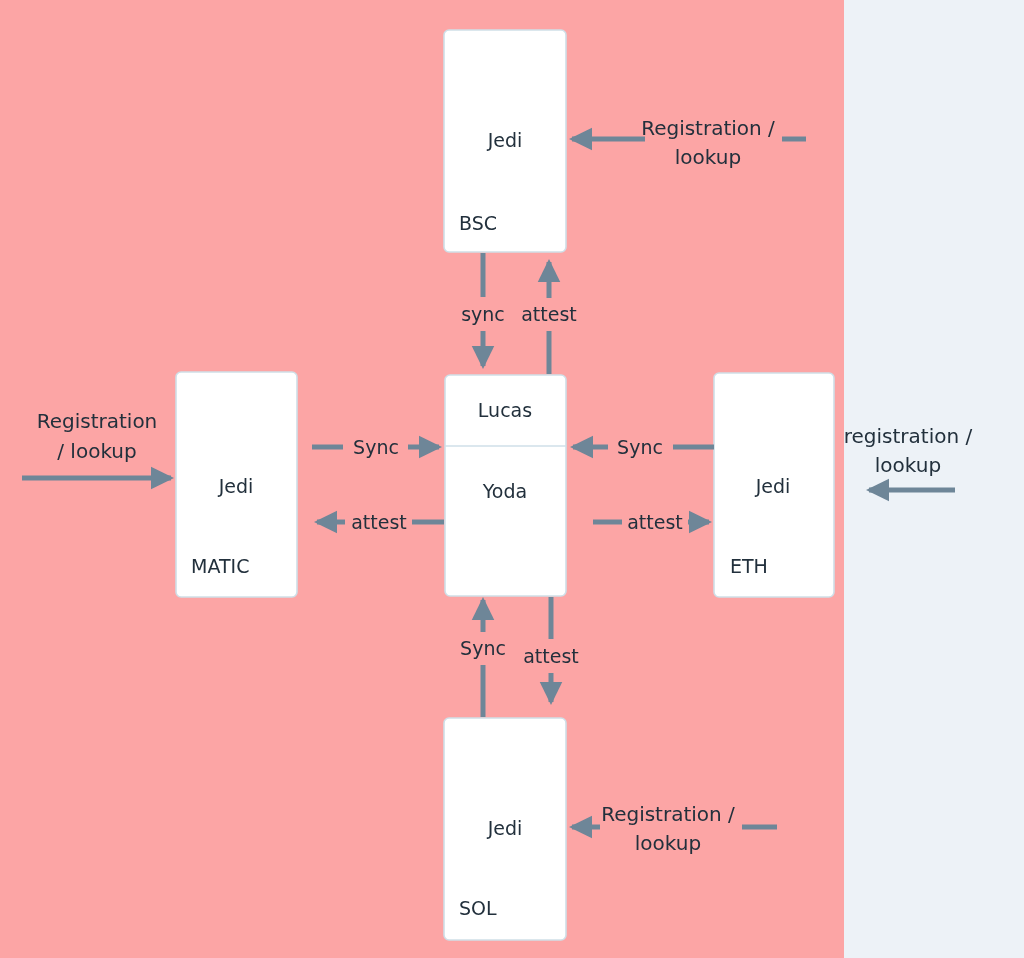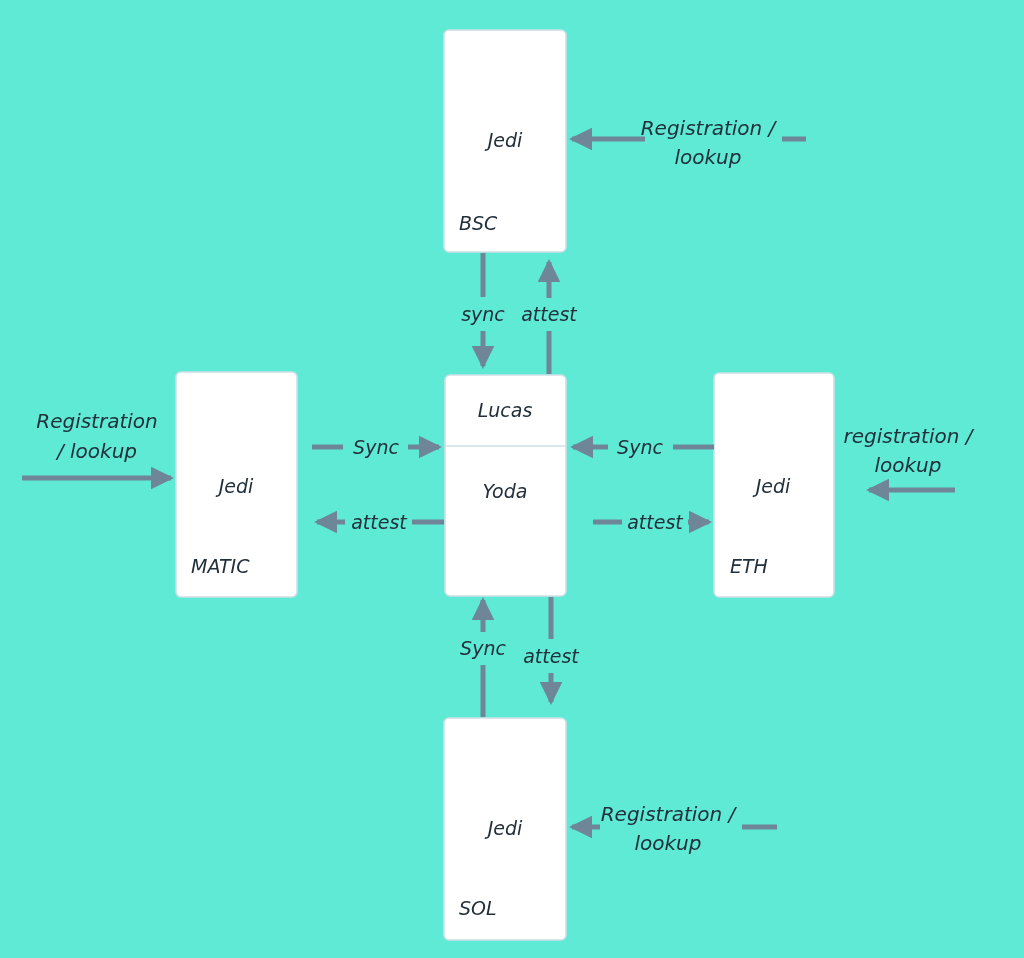--- a/index.html
+++ b/index.html
@@ -9,24 +9,23 @@
     background: #edf2f7;
   }
   body {
     width: 1024px;
     height: 958px;
     font-family: "DejaVu Sans", "Liberation Sans", sans-serif;
     overflow: hidden;
   }
   #diagram-root {
     position: relative;
-    width: 1024px;
+    width: 844px;
     height: 958px;
-    background: #5eead4;
-    font-style: italic;
+    background: #fca5a5;
   }
   svg#diagram-canvas {
     position: absolute;
     top: 0;
     left: 0;
     width: 1024px;
     height: 958px;
     display: block;
   }
   .node-box {

